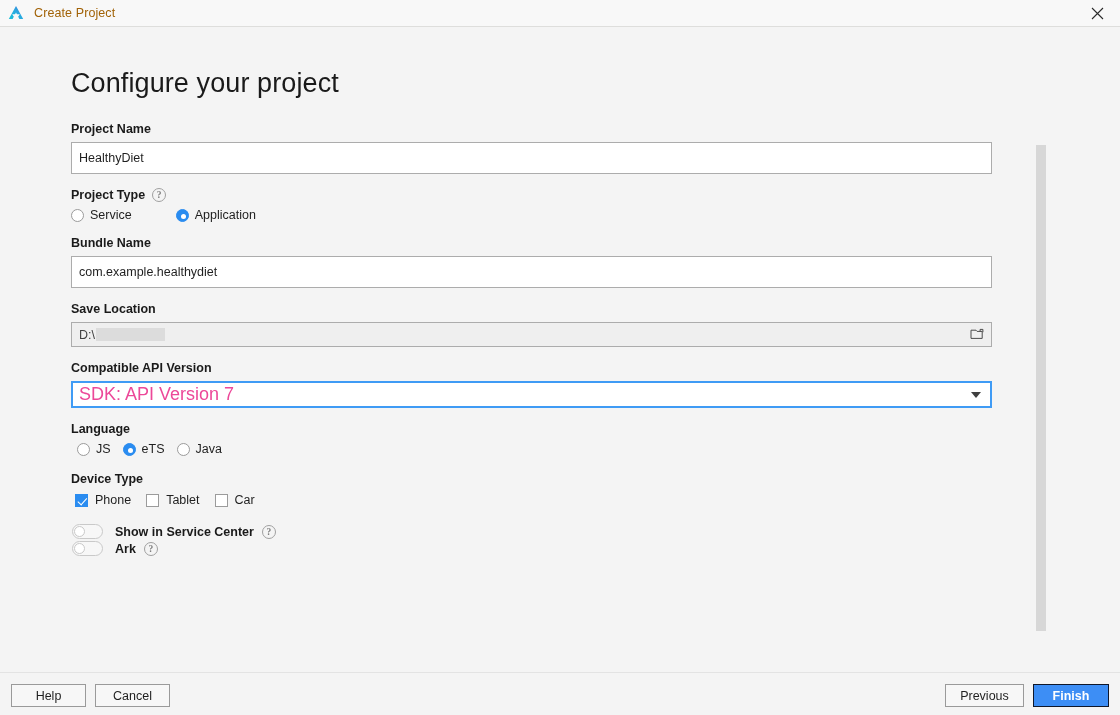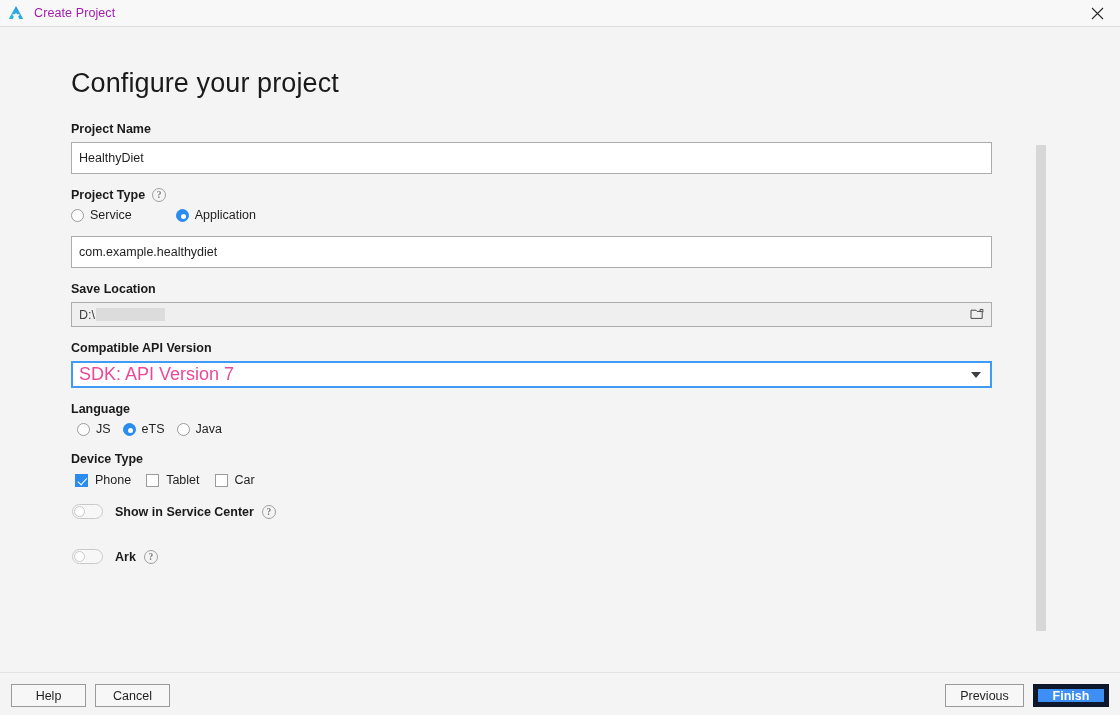--- a/index.html
+++ b/index.html
@@ -17,21 +17,21 @@
     position: absolute; top: 0; left: 0;
     width: 1120px; height: 27px;
     background: #f8f8f8;
     border-bottom: 1px solid #dededc;
     display: flex; align-items: center;
   }
   .tb-logo { margin-left: 7px; width: 18px; height: 18px; display: block; }
   .tb-title {
     margin-left: 9px;
     font-size: 12.5px;
-    color: #a21caf;
+    color: #a16207;
     letter-spacing: .1px;
   }
   .tb-close {
     position: absolute; right: 0; top: 0;
     width: 46px; height: 27px;
     display: flex; align-items: center; justify-content: center;
     cursor: default;
   }
   .tb-close svg { display: block; }
 
@@ -202,21 +202,21 @@
     font-size: 12.5px;
     color: #1f1f1f;
     display: flex; align-items: center; justify-content: center;
     cursor: default;
   }
   .btn-help     { left: 11px;  width: 75px; }
   .btn-cancel   { left: 95px;  width: 75px; }
   .btn-previous { left: 945px; width: 79px; }
   .btn-finish {
     left: 1033px; width: 76px;
-    background: #3d8ef5; border: 5px solid #0f172a;
+    background: #3d8ef5; border: 1px solid #0f172a;
     color: #ffffff; font-weight: bold;
   }
 </style>
 </head>
 <body>
 
 <div class="titlebar">
   <span class="tb-logo">
     <svg width="18" height="18" viewBox="0 0 18 18">
       <defs>
@@ -262,20 +262,21 @@
           <span>Service</span>
         </label>
         <label class="opt">
           <span class="radio checked"></span>
           <span>Application</span>
         </label>
       </div>
     </div>
 
     <div style="margin-top:14px">
+      <div class="field-label">Bundle Name</div>
       <div class="text-input" title="Bundle Name">com.example.healthydiet</div>
     </div>
 
     <div style="margin-top:14px">
       <div class="field-label">Save Location</div>
       <div class="path-input">
         <span class="path-text">D:\</span>
         <span class="redacted"></span>
         <span class="folder-btn">
           <span>
@@ -335,21 +336,21 @@
     <div class="toggle-row" style="margin-top:17px; margin-left:1px">
       <span class="toggle">
         <span class="knob"></span>
       </span>
       <span class="toggle-label">
         <span>Show in Service Center</span>
         <span class="help-icon">?</span>
       </span>
     </div>
 
-    <div class="toggle-row" style="margin-top:30px; margin-left:1px">
+    <div class="toggle-row" style="margin-top:2px; margin-left:1px">
       <span class="toggle">
         <span class="knob"></span>
       </span>
       <span class="toggle-label">
         <span>Ark</span>
         <span class="help-icon">?</span>
       </span>
     </div>
 
   </div>

